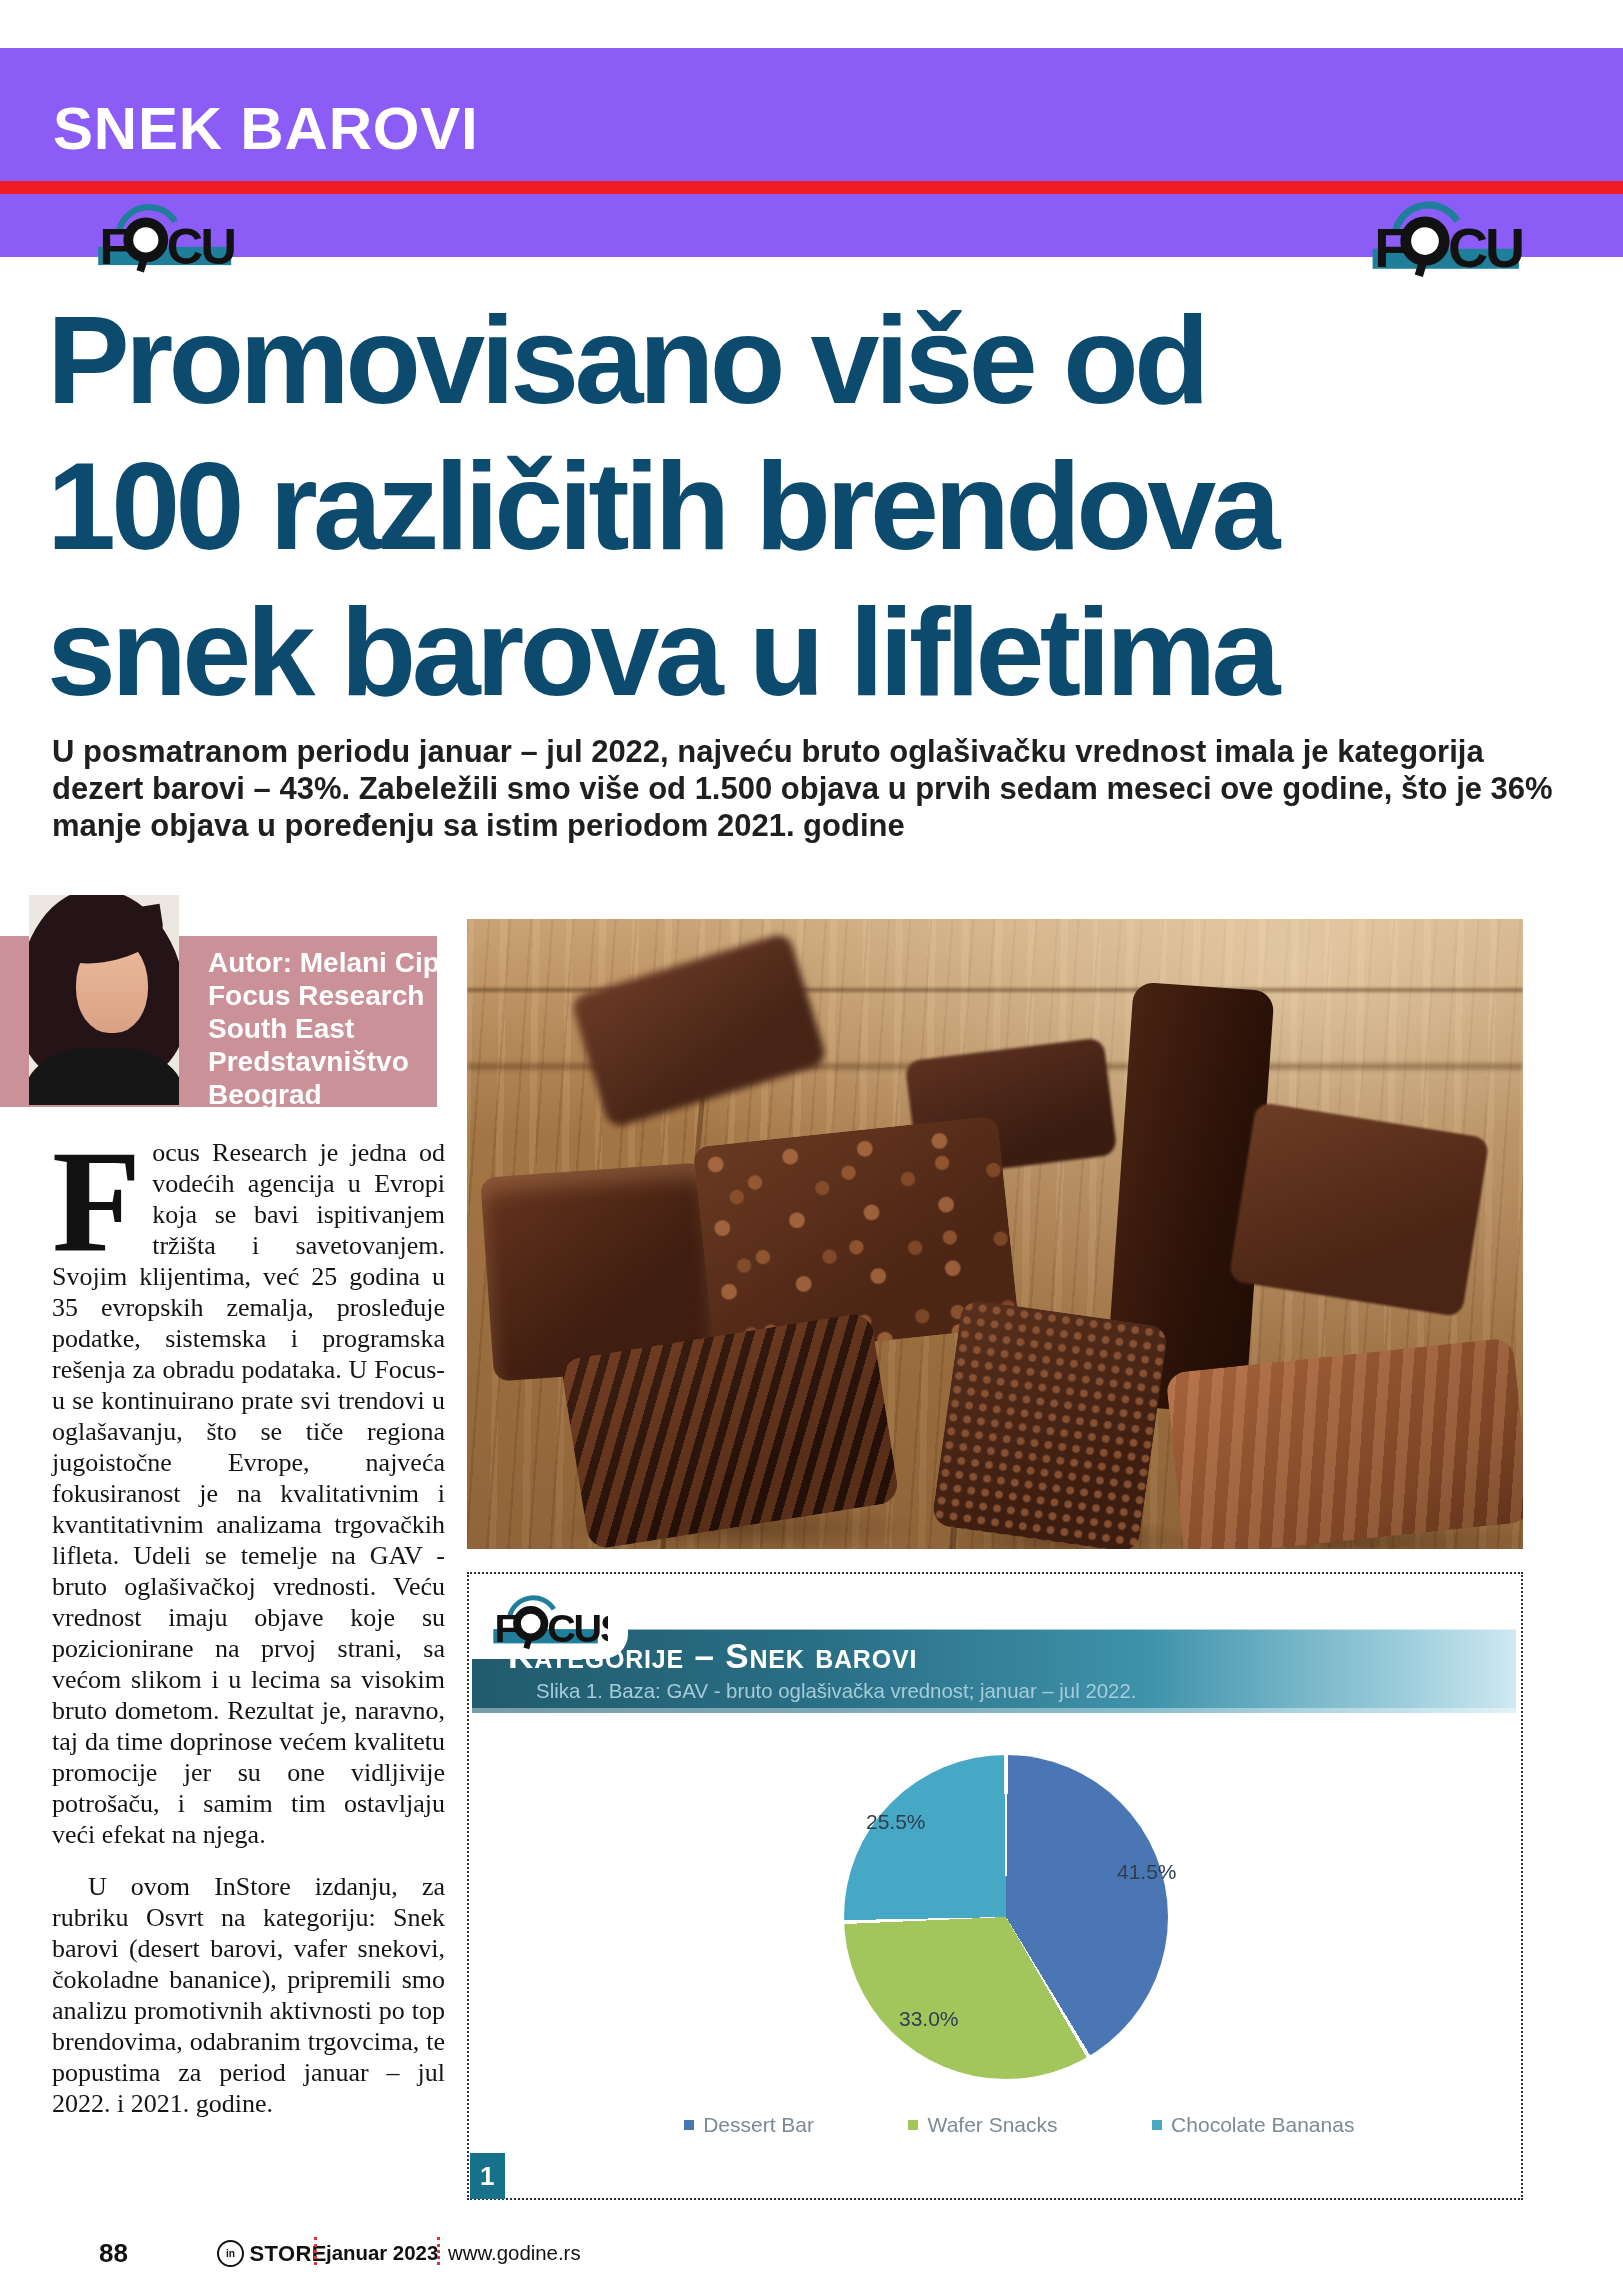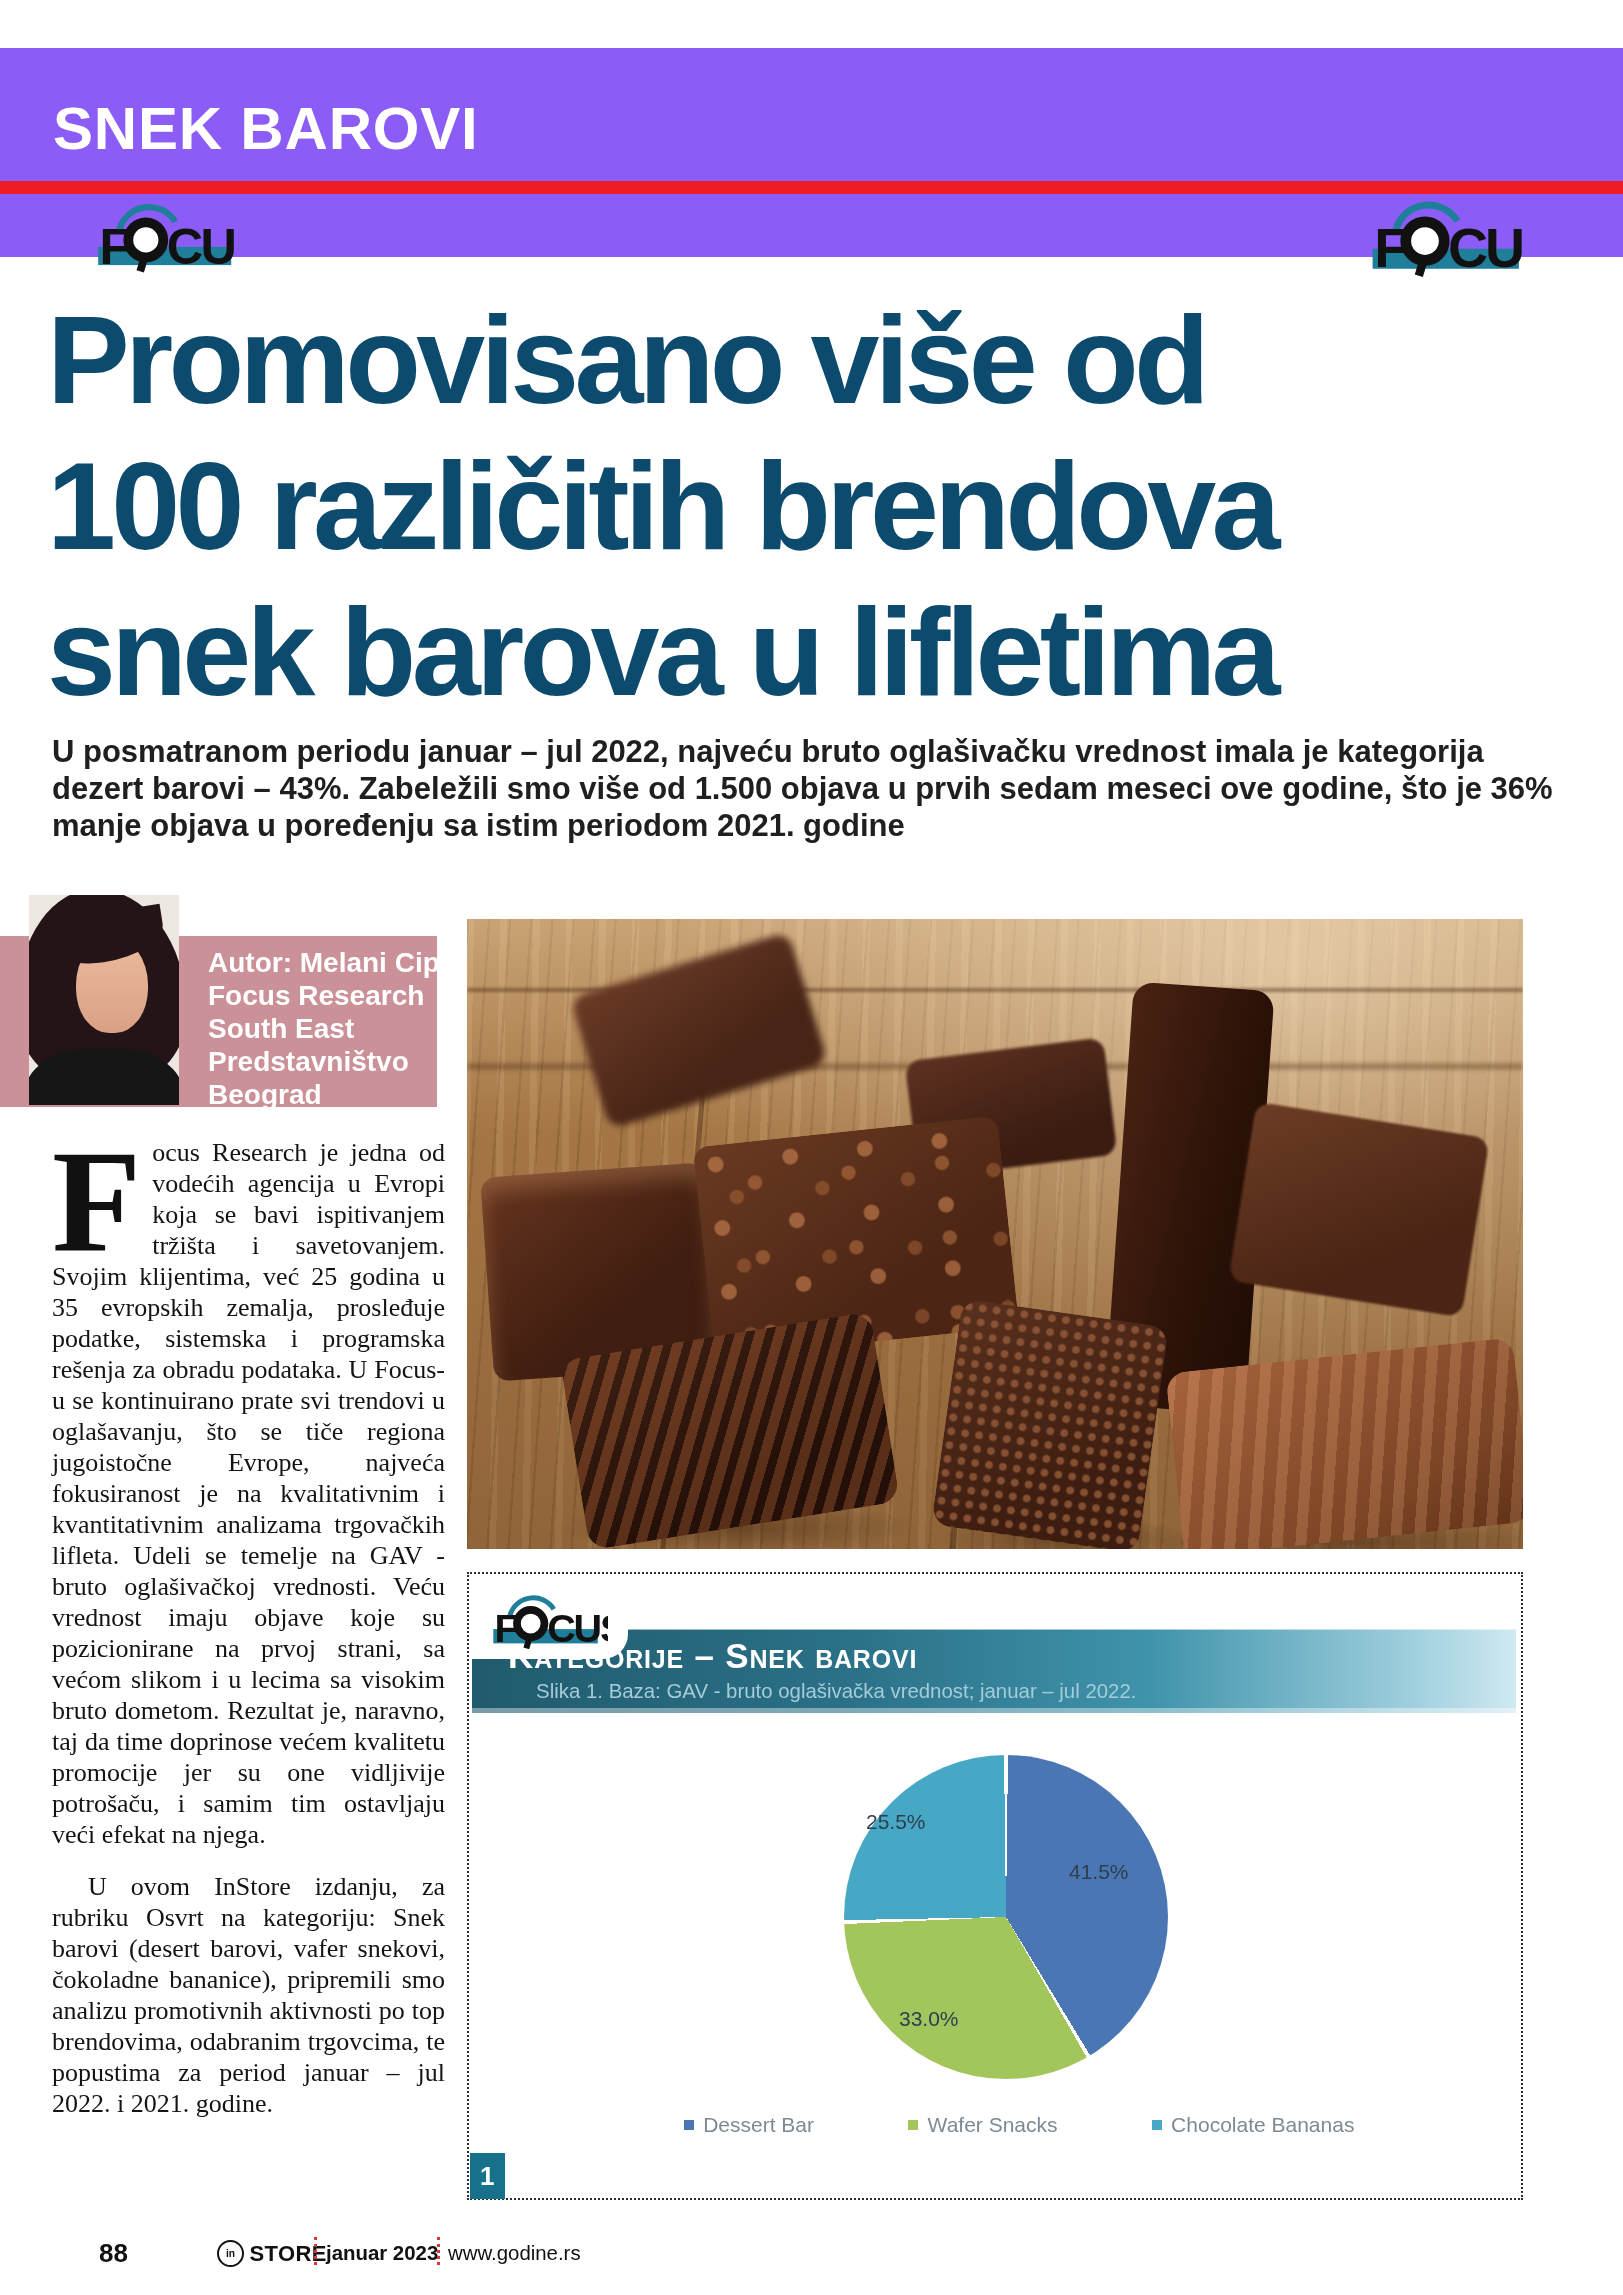--- a/index.html
+++ b/index.html
@@ -96,21 +96,21 @@
   .plate .focus-logo{left:11px;top:19px;width:126px;height:55px;}
   .banner{position:absolute;left:3.1px;top:55px;width:1044px;height:83px;z-index:1;
           background:linear-gradient(90deg,#215b6d 0%,#2a7087 35%,#3f93ab 65%,#9fcfdd 90%,#cfe9f1 100%);
           border-top:1.6px solid rgba(255,255,255,0.55);}
   .banner::after{content:"";position:absolute;left:0;bottom:0;width:100%;height:5.5px;background:rgba(255,255,255,0.4);}
   .banner-title{position:absolute;left:36px;top:6.3px;font-size:35px;font-weight:bold;color:#ffffff;
                 font-variant:small-caps;letter-spacing:0.8px;}
   .banner-sub{position:absolute;left:36px;top:50px;font-size:20.4px;color:#a6cbd9;margin-left:28px;}
   .pie{position:absolute;left:375px;top:181px;width:324px;height:324px;border-radius:50%;}
   .pie-label{position:absolute;font-size:21px;color:#2f3e4e;}
-  .pie-label.p0{left:600px;top:286px;}
+  .pie-label.p0{left:648px;top:286px;}
   .pie-label.p1{left:430px;top:433px;}
   .pie-label.p2{left:397px;top:236px;}
   .legend{position:absolute;left:0;top:539px;width:100%;display:flex;justify-content:center;gap:46px;
           font-size:21px;color:#7c8a94;}
   .legend-item{display:flex;align-items:center;padding-left:48px;}
   .legend-swatch{display:inline-block;width:10.2px;height:10.2px;margin-right:9.4px;}
   .fig-badge{position:absolute;left:0.8px;top:579px;width:35px;height:46px;background:#17718a;color:#ffffff;
              font-size:26px;font-weight:bold;display:flex;align-items:center;justify-content:center;}
 
   

